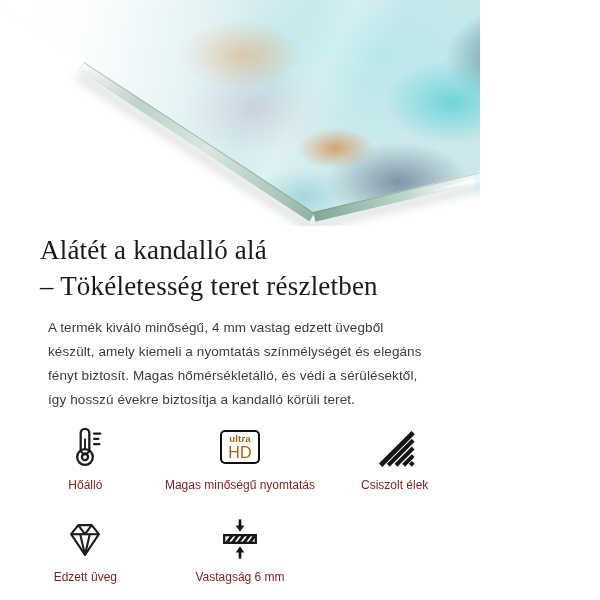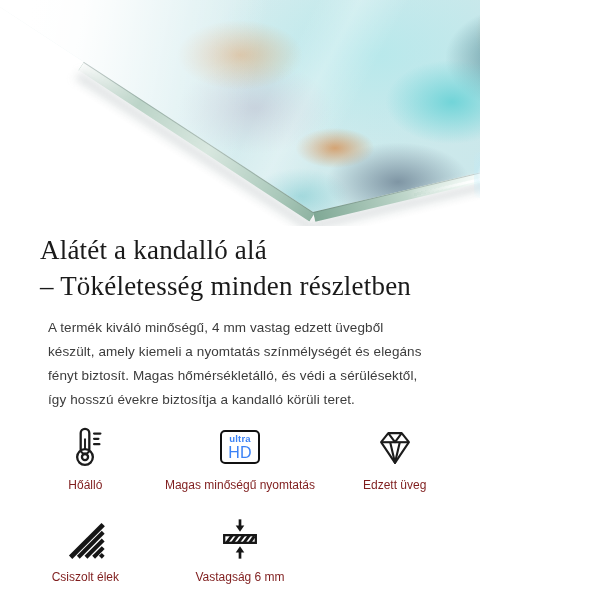--- a/index.html
+++ b/index.html
@@ -51,21 +51,21 @@
   .h-line{display:block;}
   .desc{margin:12px 8px 0;font-size:13.5px;line-height:24px;color:#3c3c3c;max-width:522px;letter-spacing:.1px;}
 
   
   .features{display:grid;grid-template-columns:repeat(3,1fr);row-gap:24px;margin:12px -32px 0;}
   .feature{display:flex;flex-direction:column;align-items:center;text-align:center;}
   .icon-wrap{height:46px;display:flex;align-items:center;justify-content:center;}
   .f-label{margin-top:8px;font-size:12px;color:#7f1d1d;}
   .icon-wrap svg{display:block;}
   .hd-badge{border:2.5px solid #111;border-radius:5px;padding:2px 6px 1px;display:flex;
-    flex-direction:column;align-items:center;line-height:1;color:#3b82f6;background:#fff;}
+    flex-direction:column;align-items:center;line-height:1;color:#a16207;background:#fff;}
   .hd-badge .hd-top{font-size:9.5px;font-weight:700;letter-spacing:.2px;}
   .hd-badge .hd-bottom{font-size:16px;font-weight:400;margin-top:1px;letter-spacing:.3px;}
 </style>
 </head>
 <body>
 
 <div class="page">
 
   <div class="hero">
     <div class="shadow-strip shadow-left"></div>
@@ -76,21 +76,21 @@
     <div class="sparkle">
       <i class="ray-a"></i>
       <i class="ray-b"></i>
       <i class="core"></i>
     </div>
   </div>
 
   <div class="content">
     <h1>
       <span class="h-line">Alátét a kandalló alá</span>
-      <span class="h-line">– Tökéletesség minden részletben</span>
+      <span class="h-line">– Tökéletesség teret részletben</span>
     </h1>
 
     <p class="desc">A termék kiváló minőségű, 4 mm vastag edzett üvegből készült, amely kiemeli a nyomtatás színmélységét és elegáns fényt biztosít. Magas hőmérsékletálló, és védi a sérülésektől, így hosszú évekre biztosítja a kandalló körüli teret.</p>
 
     <div class="features">
 
       <div class="feature">
         <div class="icon-wrap">
           <svg width="46" height="46" viewBox="0 0 48 48" fill="none" stroke="#1c1c1c" stroke-width="2.4">
             <rect x="19.5" y="5" width="9" height="26" rx="4.5"></rect>
@@ -111,41 +111,41 @@
             <span class="hd-top">ultra</span>
             <span class="hd-bottom">HD</span>
           </div>
         </div>
         <div class="f-label">Magas minőségű nyomtatás</div>
       </div>
 
 
       <div class="feature">
         <div class="icon-wrap">
-          <svg width="46" height="46" viewBox="0 0 48 48" fill="none" stroke="#1c1c1c" stroke-width="2.2" stroke-linejoin="round">
-            <path d="M9.5 19 L17 9.5 H31 L38.5 19 L24 40.5 Z"></path>
-            <line x1="9.5" y1="19" x2="38.5" y2="19"></line>
-            <path d="M17 9.5 L24 19 L31 9.5"></path>
-            <path d="M19 19 L24 40.5 L29 19"></path>
-          </svg>
-        </div>
-        <div class="f-label">Edzett üveg</div>
-      </div>
-
-      <div class="feature">
-        <div class="icon-wrap">
           <svg width="46" height="46" viewBox="0 0 48 48" stroke="#161616" fill="none">
             <line x1="9" y1="43" x2="43" y2="9" stroke-width="5"></line>
             <line x1="17" y1="43" x2="43" y2="17" stroke-width="4.2"></line>
             <line x1="25" y1="43" x2="43" y2="25" stroke-width="4.2"></line>
             <line x1="33" y1="43" x2="43" y2="33" stroke-width="4.2"></line>
             <line x1="40" y1="43" x2="43" y2="40" stroke-width="4.2"></line>
           </svg>
         </div>
         <div class="f-label">Csiszolt élek</div>
+      </div>
+
+      <div class="feature">
+        <div class="icon-wrap">
+          <svg width="46" height="46" viewBox="0 0 48 48" fill="none" stroke="#1c1c1c" stroke-width="2.2" stroke-linejoin="round">
+            <path d="M9.5 19 L17 9.5 H31 L38.5 19 L24 40.5 Z"></path>
+            <line x1="9.5" y1="19" x2="38.5" y2="19"></line>
+            <path d="M17 9.5 L24 19 L31 9.5"></path>
+            <path d="M19 19 L24 40.5 L29 19"></path>
+          </svg>
+        </div>
+        <div class="f-label">Edzett üveg</div>
       </div>
 
       <div class="feature">
         <div class="icon-wrap">
           <svg width="46" height="46" viewBox="0 0 48 48" fill="none" stroke="#161616">
             <line x1="24" y1="3.5" x2="24" y2="10.5" stroke-width="2.8"></line>
             <polygon points="19.5,10 28.5,10 24,16.5" fill="#161616" stroke="none"></polygon>
             <rect x="7.5" y="20" width="33" height="8" stroke-width="2.4"></rect>
             <g stroke-width="3">
               <line x1="10" y1="28" x2="16" y2="20"></line>

